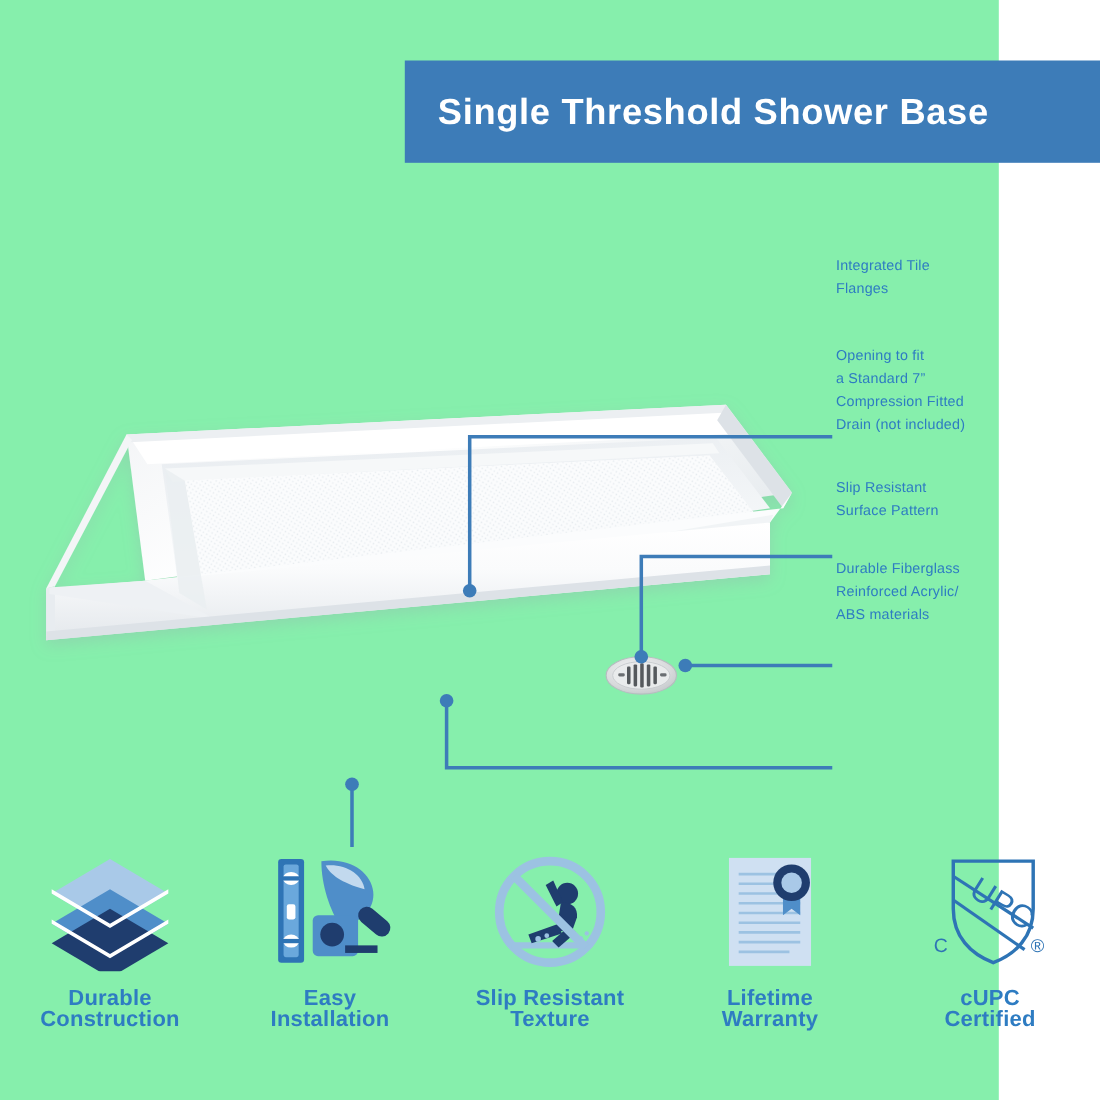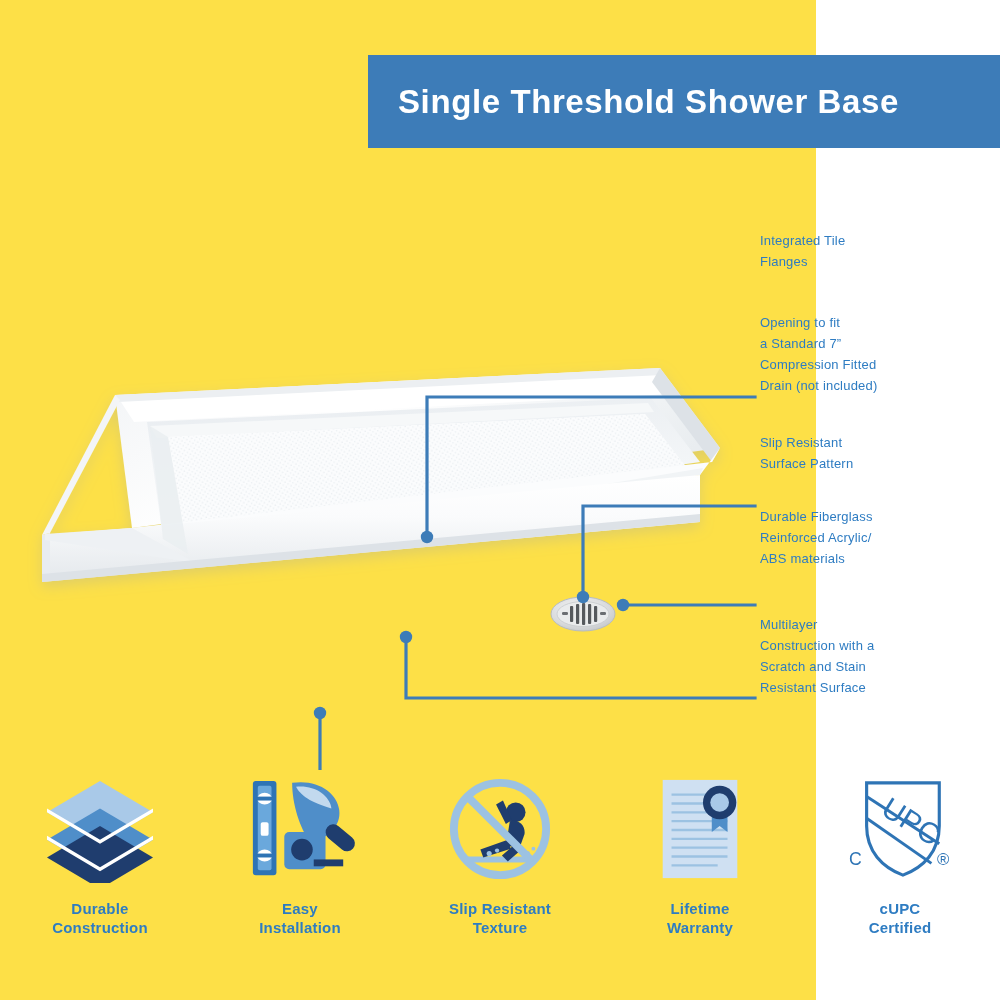--- a/index.html
+++ b/index.html
@@ -5,22 +5,22 @@
 <style>
   * { margin:0; padding:0; box-sizing:border-box; }
   html, body {
     width:1000px; height:1000px;
     background:#ffffff;
     font-family:"Liberation Sans", sans-serif;
     overflow:hidden;
   }
   #page {
     position:relative;
-    width:816px; height:1000px;
-    background:#fde047;
+    width:908px; height:1000px;
+    background:#86efac;
   }
 
   
   #title-banner {
     position:absolute;
     left:368px; top:55px;
     width:632px; height:93px;
     background:#3d7cb8;
     display:flex; align-items:center;
     padding-left:30px;
@@ -66,21 +66,21 @@
     align-items:center; justify-content:flex-start;
   }
   .feature-icon {
     width:118px; height:108px;
     display:flex; align-items:center; justify-content:center;
   }
   .feature-label {
     margin-top:16px;
     text-align:center;
     color:#2e7cc2;
-    font-size:15px;
+    font-size:20px;
     font-weight:bold;
     line-height:19px;
     letter-spacing:0.2px;
     white-space:pre-line;
   }
 </style>
 </head>
 <body>
 
 <div id="page">
@@ -205,24 +205,20 @@
 Flanges</div>
     <div class="callout" id="callout-1">Opening to fit
 a Standard 7”
 Compression Fitted
 Drain (not included)</div>
     <div class="callout" id="callout-2">Slip Resistant
 Surface Pattern</div>
     <div class="callout" id="callout-3">Durable Fiberglass
 Reinforced Acrylic/
 ABS materials</div>
-    <div class="callout" id="callout-4">Multilayer
-Construction with a
-Scratch and Stain
-Resistant Surface</div>
   </div>
 
   <div id="features">
 
     <div class="feature">
       <div class="feature-icon">
         <svg viewBox="0 0 120 110" width="118" height="108">
           <polygon points="60,6 114,38 60,70 6,38" fill="#a9c9e8"></polygon>
           <polygon points="60,34 114,66 60,98 6,66" fill="#4f8ec9"></polygon>
           <polygon points="60,52 114,84 60,116 6,84" fill="#1f3d6e"></polygon>

